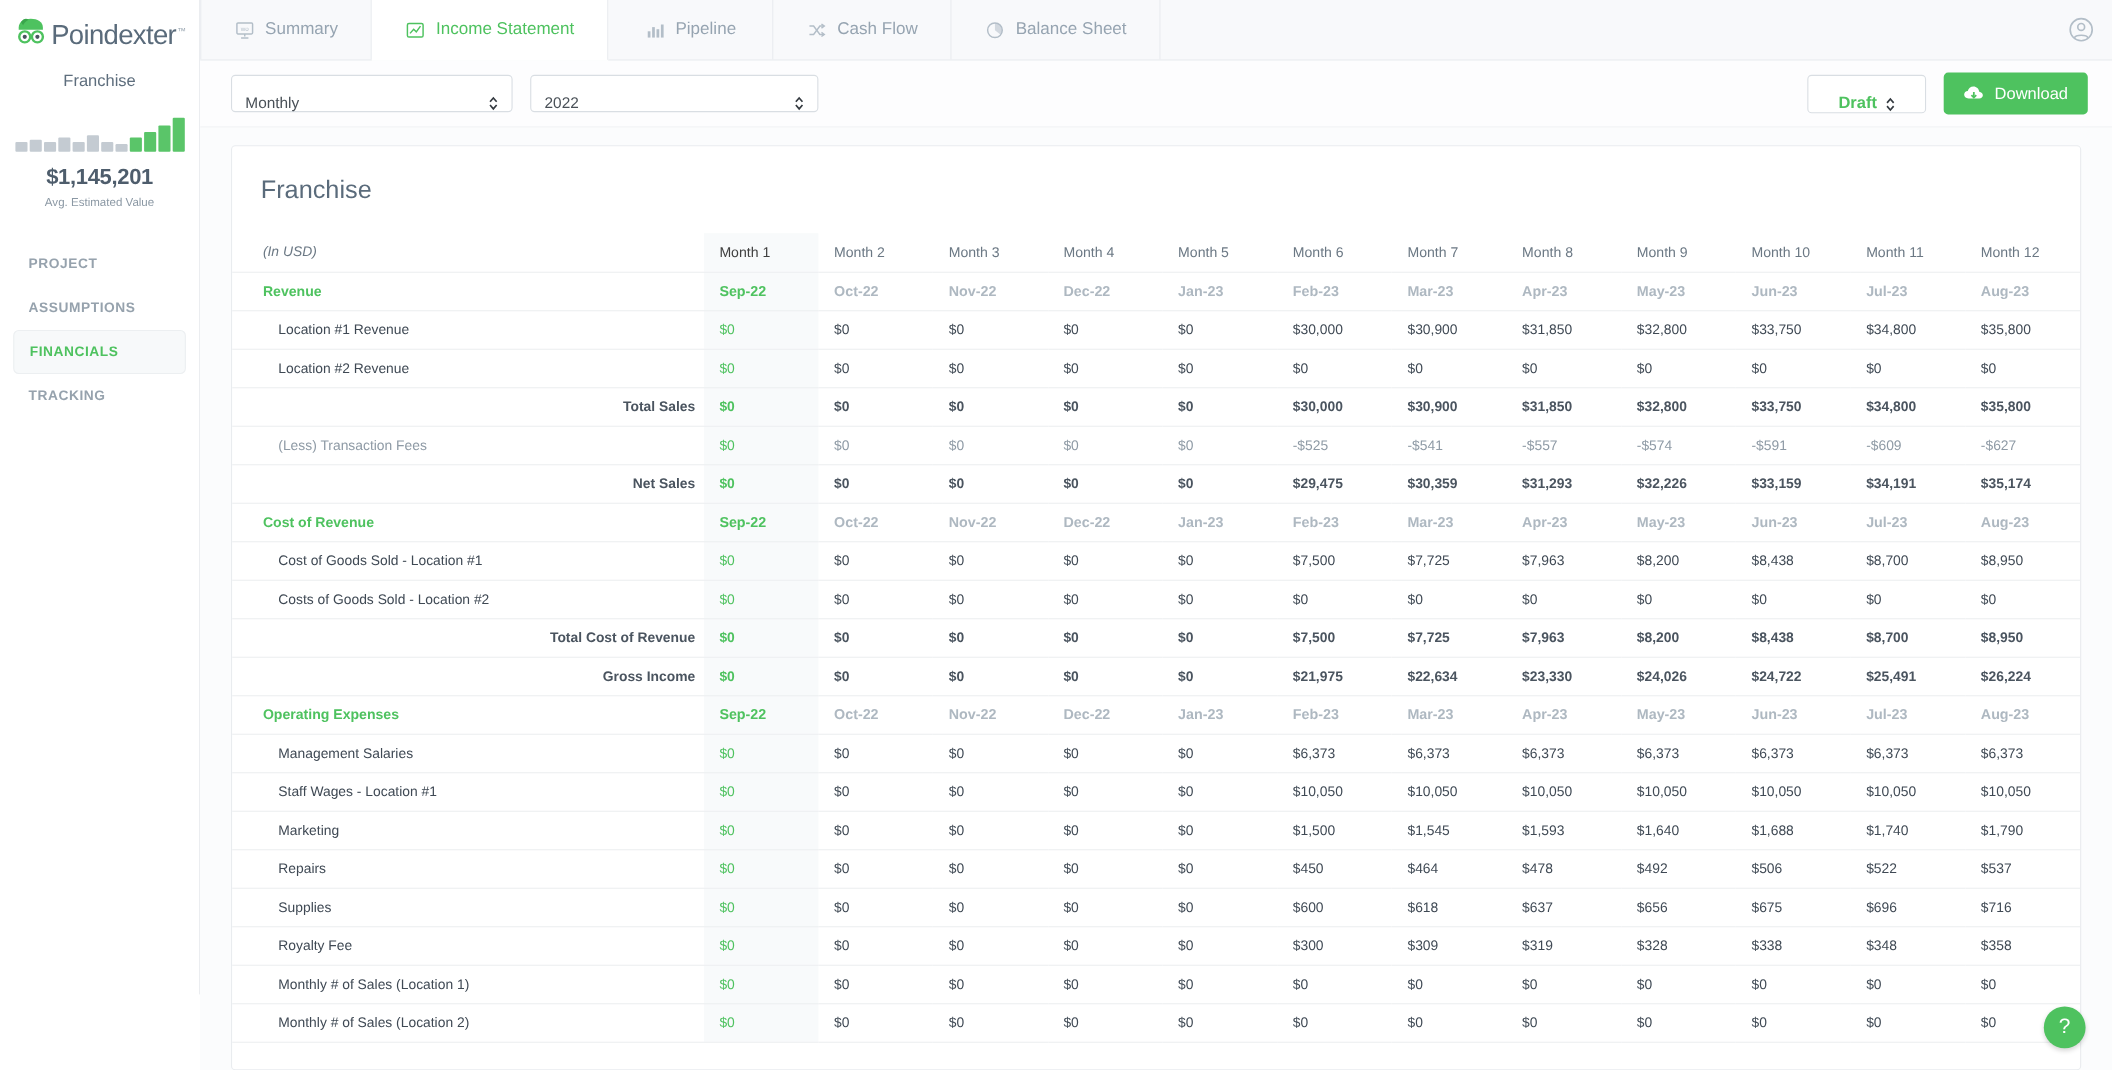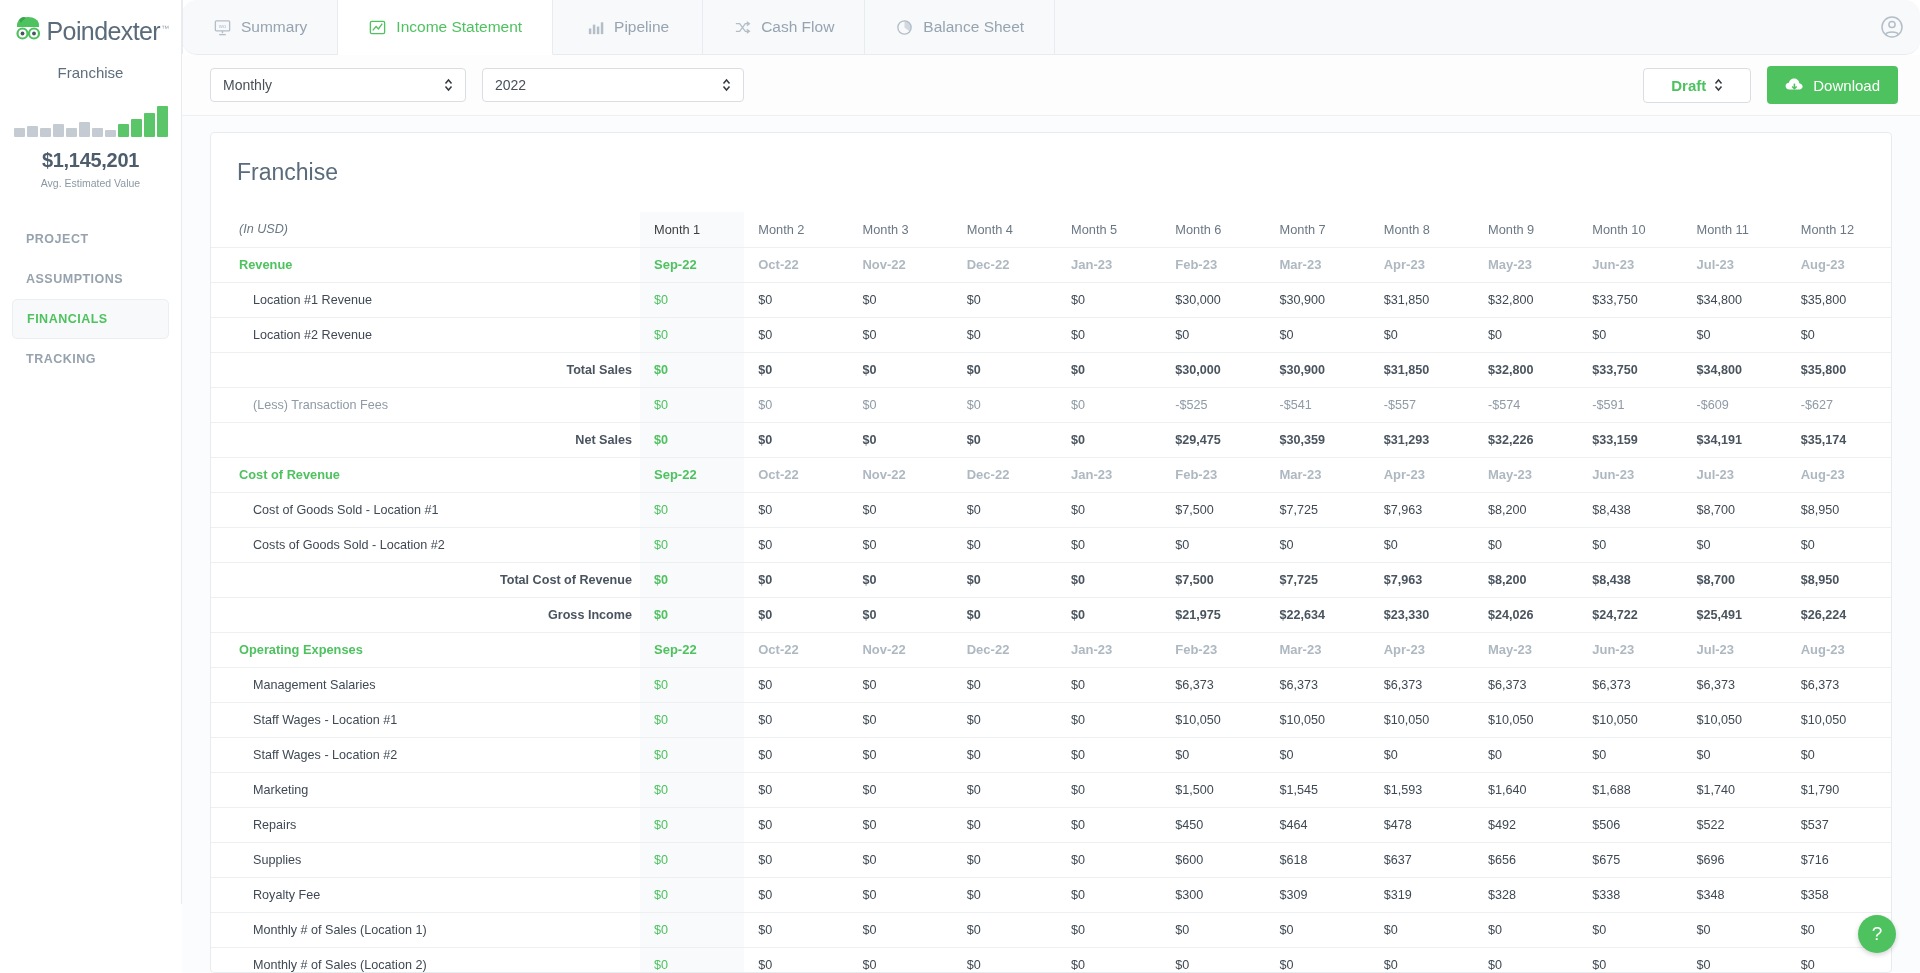--- a/index.html
+++ b/index.html
@@ -45,21 +45,21 @@
     color: #96a2ad; border-radius: 5px; margin-bottom: 0px; cursor: pointer;
   }
   .nav-item.active { color: #4ec25f; background: #f7f9fa; border: 1px solid #eceff1; }
 
   
   .main { flex: 1; display: flex; flex-direction: column; height: 973px; background: #ffffff; position: relative; }
 
   .tabbar {
     height: 55px; min-height: 55px; background: #f8f9fb;
     border-bottom: 1px solid #e9ecef;
-    display: flex; align-items: stretch; position: relative; border-radius: 15px;
+    display: flex; align-items: stretch; position: relative;
   }
   .tab {
     display: flex; align-items: center; justify-content: center; gap: 9px;
     padding: 0 30px; font-size: 15.5px; color: #96a4b1;
     border-right: 1px solid #e9ecef; cursor: pointer; min-width: 150px;
   }
   .tab:first-child { border-left: 1px solid #e9ecef; }
   .tab.active { background: #ffffff; color: #4ec25f; border-bottom: 1px solid #ffffff; margin-bottom: -1px; }
   .tab .ticon { width: 19px; height: 19px; display: block; }
   .account-icon {
@@ -67,21 +67,21 @@
     width: 24px; height: 24px; cursor: pointer;
   }
 
   .toolbar {
     height: 61px; min-height: 61px; background: #fdfdfe;
     border-bottom: 1px solid #eef0f2;
     display: flex; align-items: center; padding: 0 22px 0 28px; gap: 16px;
   }
   .select {
     height: 34px; border: 1px solid #d9dee3; border-radius: 4px; background: #fff;
-    display: flex; align-items: center; padding: 0 12px;
+    display: flex; align-items: flex-end; padding: 0 12px;
     font-size: 14px; color: #495057; cursor: pointer; position: relative;
   }
   .select.period { width: 256px; }
   .select.year { width: 262px; }
   .sel-val { flex: 1; }
   .updown { width: 9px; height: 14px; flex: none; }
   .tool-spacer { flex: 1; }
   .select.status {
     width: 108px; justify-content: center; gap: 8px;
     color: #4ec25f; font-weight: bold; font-size: 15px; height: 35px;
@@ -528,35 +528,20 @@
                 <td class="mv">$0</td>
                 <td class="mv">$10,050</td>
                 <td class="mv">$10,050</td>
                 <td class="mv">$10,050</td>
                 <td class="mv">$10,050</td>
                 <td class="mv">$10,050</td>
                 <td class="mv">$10,050</td>
                 <td class="mv">$10,050</td>
               </tr>
               <tr class="rowline">
-                <td class="lbl indent">Staff Wages - Location #2</td>
-                <td class="mv hl v1">$0</td>
-                <td class="mv">$0</td>
-                <td class="mv">$0</td>
-                <td class="mv">$0</td>
-                <td class="mv">$0</td>
-                <td class="mv">$0</td>
-                <td class="mv">$0</td>
-                <td class="mv">$0</td>
-                <td class="mv">$0</td>
-                <td class="mv">$0</td>
-                <td class="mv">$0</td>
-                <td class="mv">$0</td>
-              </tr>
-              <tr class="rowline">
                 <td class="lbl indent">Marketing</td>
                 <td class="mv hl v1">$0</td>
                 <td class="mv">$0</td>
                 <td class="mv">$0</td>
                 <td class="mv">$0</td>
                 <td class="mv">$0</td>
                 <td class="mv">$1,500</td>
                 <td class="mv">$1,545</td>
                 <td class="mv">$1,593</td>
                 <td class="mv">$1,640</td>

